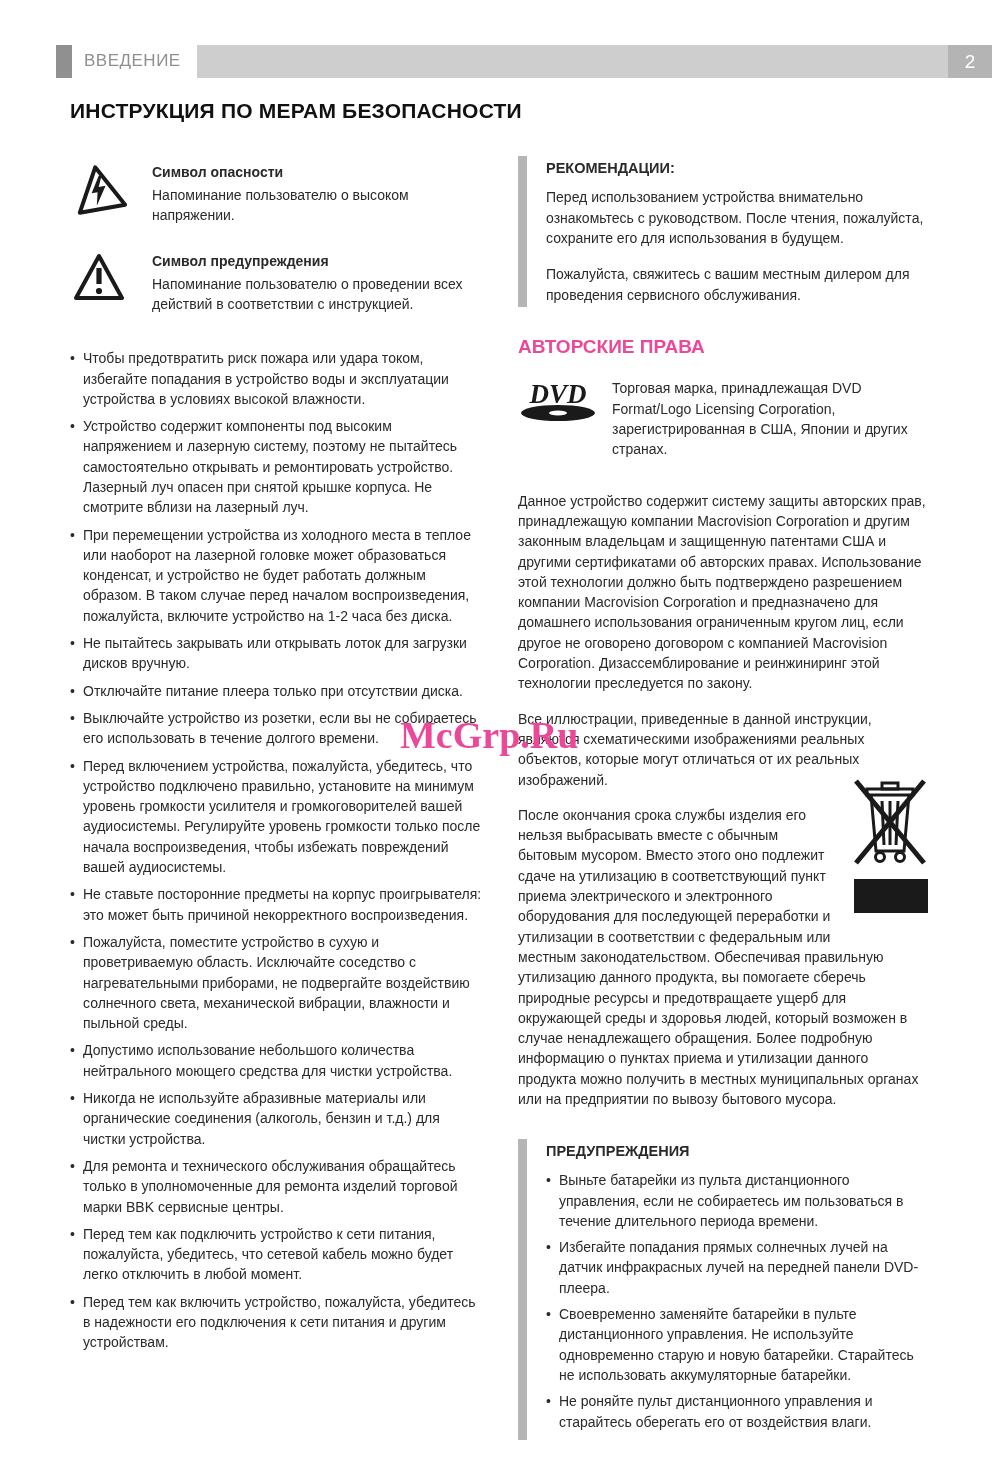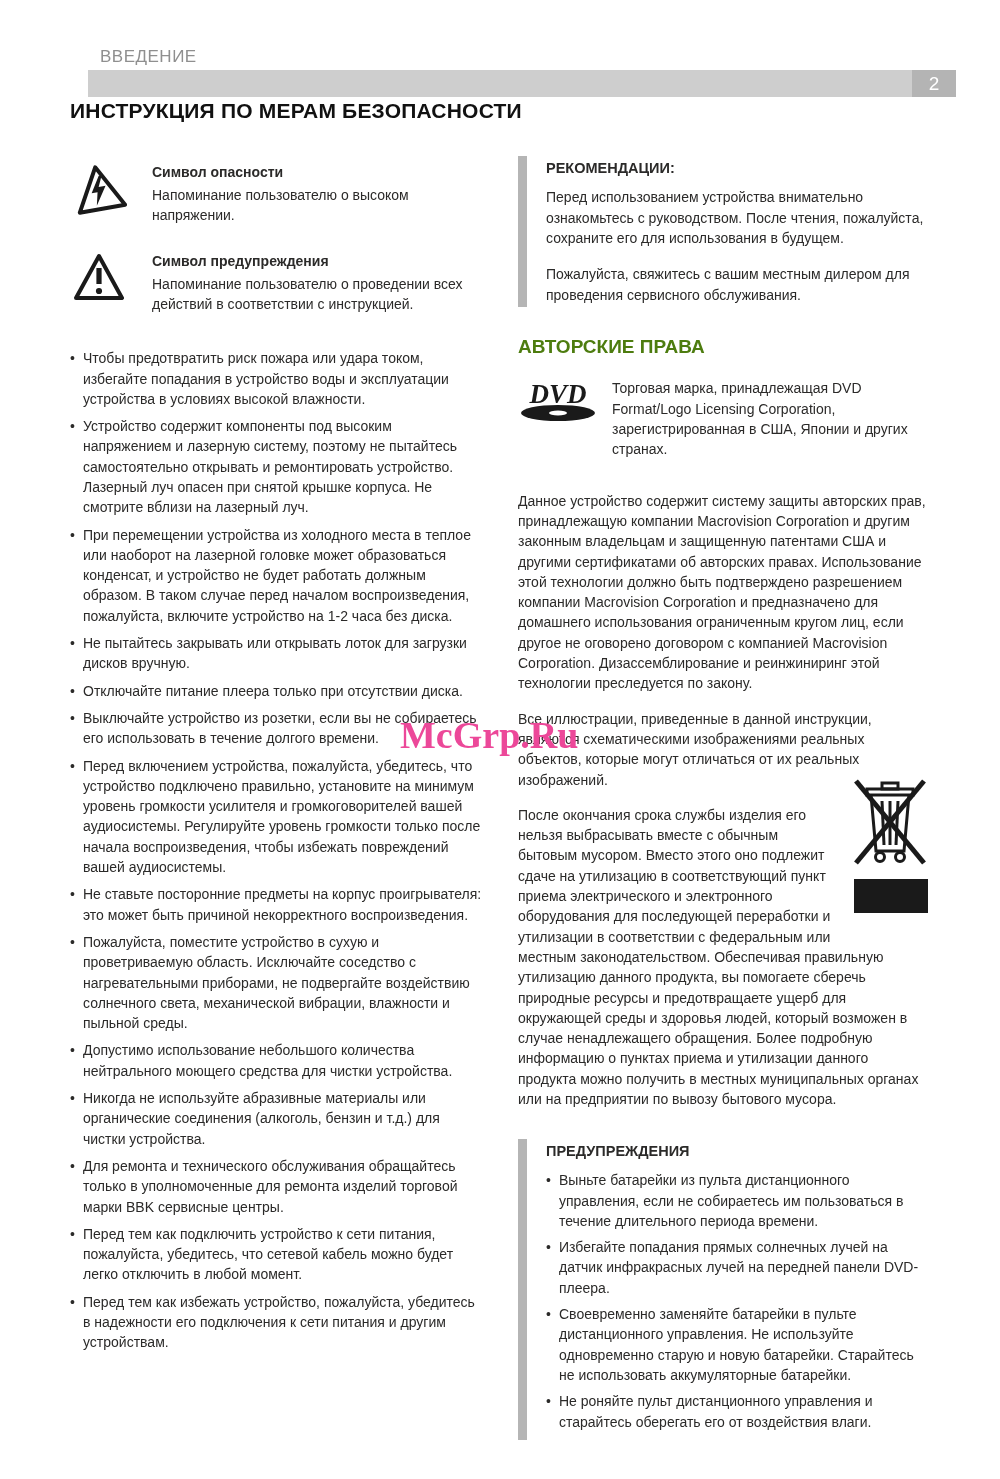--- a/index.html
+++ b/index.html
@@ -2,21 +2,21 @@
 <html><head>
 <meta charset="utf-8">
 <style>
   html,body { margin:0; padding:0; background:#ffffff; }
   .page {
     position:relative; width:1000px; height:1479px; background:#ffffff;
     overflow:hidden; font-family:"Liberation Sans", sans-serif;
     color:#2b2a29; font-size:14px; line-height:1.45;
   }
   
-  .header { position:absolute; top:45px; left:88px; width:868px; height:33px; display:flex; align-items:stretch;flex-direction:column; }
+  .header { position:absolute; top:45px; left:56px; width:936px; height:33px; display:flex; align-items:stretch; }
   .header-square { width:16px; background:#909090; }
   .header-title { display:flex; align-items:center; padding:0 16px 0 12px; color:#8f8f8f; font-size:17px; letter-spacing:0.5px; white-space:nowrap; }
   .header-bar { flex:1; background:#cecece; display:flex; justify-content:flex-end; }
   .page-num { width:44px; background:#b4b4b4; color:#ffffff; font-size:19px; display:flex; align-items:center; justify-content:center; }
   
   .content { position:absolute; top:96px; left:70px; width:860px; }
   h1.main-title { font-size:21px; font-weight:bold; margin:0 0 30px; color:#111111; letter-spacing:0.2px; }
   .columns { display:flex; gap:36px; }
   .col-left { width:412px; flex:none; }
   .col-right { flex:1; min-width:0; }
@@ -31,21 +31,21 @@
   ul.bullets li::before { content:"\2022"; position:absolute; left:0; top:0; }
   
   .note-block { border-left:9px solid #b5b5b5; padding:2px 0 2px 19px; }
   .note-block h3 { font-size:14.5px; font-weight:bold; margin:0 0 8px; }
   .note-block p { margin:0 0 16px; }
   .note-block p:last-child { margin-bottom:0; }
   .note-block ul { list-style:none; margin:0; padding:0; }
   .note-block li { position:relative; padding-left:13px; margin-bottom:6px; }
   .note-block li::before { content:"\2022"; position:absolute; left:0; top:0; }
   
-  h2.section-heading { font-size:19px; font-weight:bold; margin:26px 0 18px; color:#4d7c0f; }
+  h2.section-heading { font-size:19px; font-weight:bold; margin:26px 0 18px; color:#ec4899; }
   
   .dvd-row { display:flex; gap:14px; align-items:flex-start; margin-bottom:16px; }
   .dvd-logo { flex:none; }
   p.body-text { margin:0 0 15px; }
   
   .disposal-icon { float:right; margin:-30px 0 8px 16px; }
   .warnings { margin-top:30px; }
   
   .watermark {
     position:absolute; left:400px; top:708px; z-index:10;
@@ -109,21 +109,21 @@
           <li>Не пытайтесь закрывать или открывать лоток для загрузки дисков вручную.</li>
           <li>Отключайте питание плеера только при отсутствии диска.</li>
           <li>Выключайте устройство из розетки, если вы не собираетесь его использовать в течение долгого времени.</li>
           <li>Перед включением устройства, пожалуйста, убедитесь, что устройство подключено правильно, установите на минимум уровень громкости усилителя и громкоговорителей вашей аудиосистемы. Регулируйте уровень громкости только после начала воспроизведения, чтобы избежать повреждений вашей аудиосистемы.</li>
           <li>Не ставьте посторонние предметы на корпус проигрывателя: это может быть причиной некорректного воспроизведения.</li>
           <li>Пожалуйста, поместите устройство в сухую и проветриваемую область. Исключайте соседство с нагревательными приборами, не подвергайте воздействию солнечного света, механической вибрации, влажности и пыльной среды.</li>
           <li>Допустимо использование небольшого количества нейтрального моющего средства для чистки устройства.</li>
           <li>Никогда не используйте абразивные материалы или органические соединения (алкоголь, бензин и т.д.) для чистки устройства.</li>
           <li>Для ремонта и технического обслуживания обращайтесь только в уполномоченные для ремонта изделий торговой марки BBK сервисные центры.</li>
           <li>Перед тем как подключить устройство к сети питания, пожалуйста, убедитесь, что сетевой кабель можно будет легко отключить в любой момент.</li>
-          <li>Перед тем как избежать устройство, пожалуйста, убедитесь в надежности его подключения к сети питания и другим устройствам.</li>
+          <li>Перед тем как включить устройство, пожалуйста, убедитесь в надежности его подключения к сети питания и другим устройствам.</li>
         </ul>
       </div>
 
       <div class="col-right">
 
         <div class="note-block">
           <h3>РЕКОМЕНДАЦИИ:</h3>
           <p>Перед использованием устройства внимательно ознакомьтесь с руководством. После чтения, пожалуйста, сохраните его для использования в будущем.</p>
           <p>Пожалуйста, свяжитесь с вашим местным дилером для проведения сервисного обслуживания.</p>
         </div>

